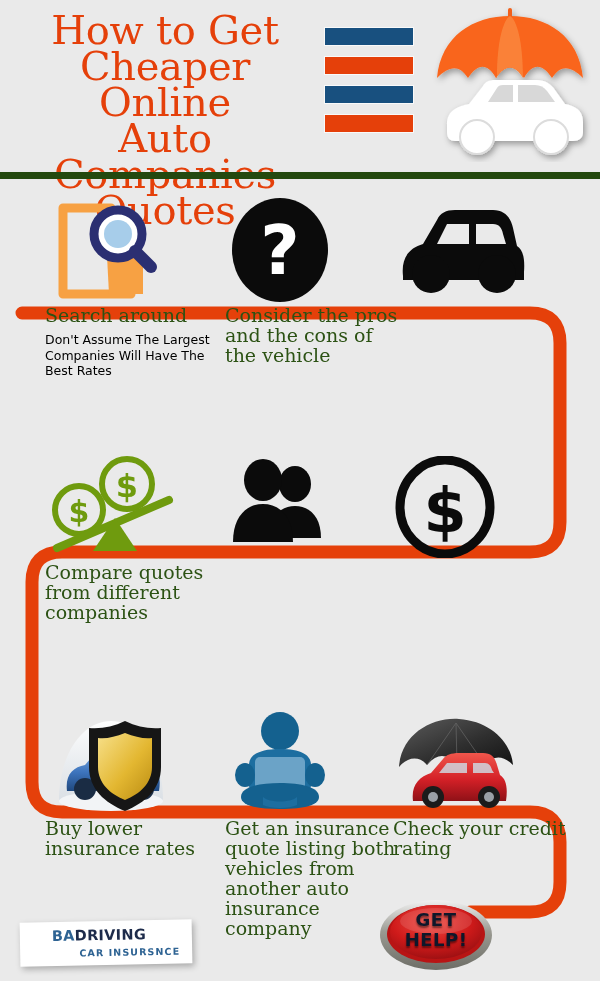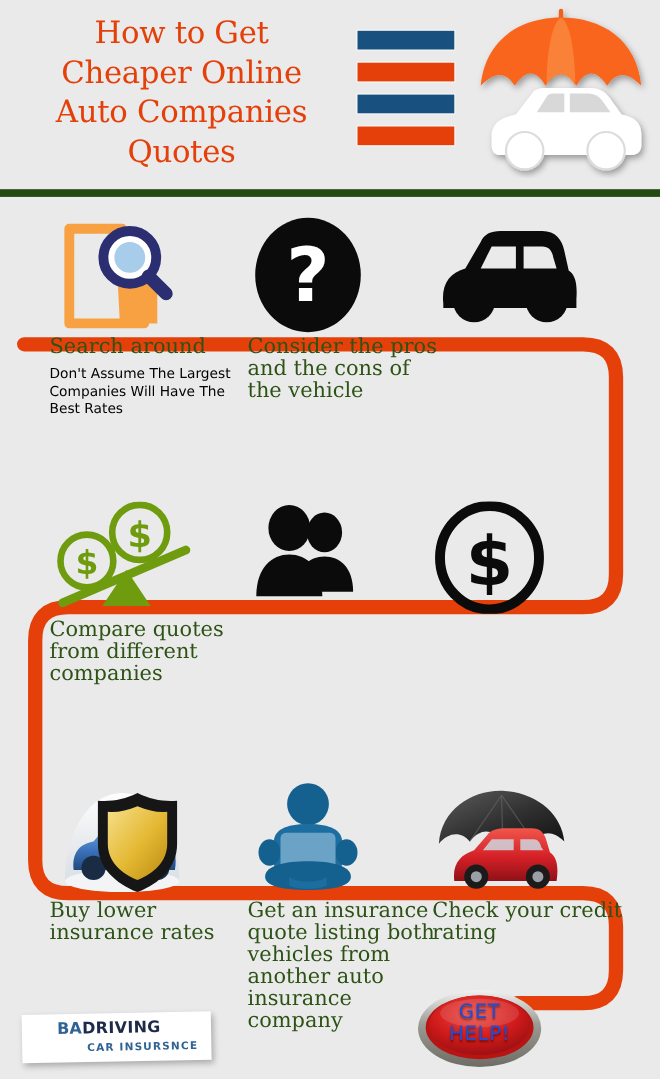--- a/index.html
+++ b/index.html
@@ -12,21 +12,21 @@
   }
   .page{position:relative;width:600px;height:981px;background:#eaeaea;overflow:hidden;}
 
   
   .header{position:absolute;left:0;top:0;width:600px;height:172px;background:#eaeaea;}
   .title{
     position:absolute;left:10px;top:12px;width:310px;
     text-align:center;
     color:#e5400a;
     font-family:"DejaVu Serif", serif;
-    font-size:28px;line-height:36px;
+    font-size:40px;line-height:36px;
     letter-spacing:-0.3px;
     font-weight:400;
   }
   .bars{position:absolute;left:325px;top:28px;width:88px;}
   .bar{height:17px;margin-bottom:12px;box-shadow:0 0 0 1px rgba(255,255,255,.7);}
   .bar.blue{background:#18507f;}
   .bar.orange{background:#e5400a;}
   .header-art{position:absolute;left:425px;top:2px;width:170px;height:160px;}
   .divider{position:absolute;left:0;top:172px;width:600px;height:7px;background:#23490f;}
 
@@ -68,23 +68,23 @@
     font-family:"DejaVu Sans", sans-serif;
     font-size:9.5px;letter-spacing:1.1px;color:#2e6393;font-weight:700;
   }
 
   
   .gethelp{
     position:absolute;left:379px;top:897px;width:114px;height:74px;
   }
   .gethelp-label{
     position:absolute;left:0;top:13px;width:114px;text-align:center;
-    color:#1d4ed8;
+    color:#0f172a;
     font-family:"DejaVu Sans", sans-serif;
-    font-weight:400;font-size:18px;line-height:20px;
+    font-weight:700;font-size:18px;line-height:20px;
     letter-spacing:.5px;
     text-shadow:0 2px 2px rgba(0,0,0,.5);
   }
 </style>
 </head>
 <body>
 
 <div class="page">
 
   <div class="header">

